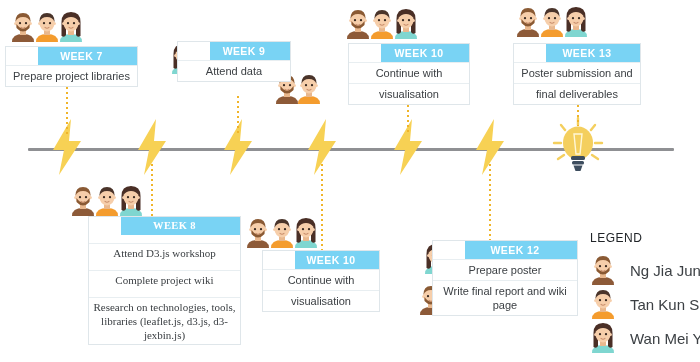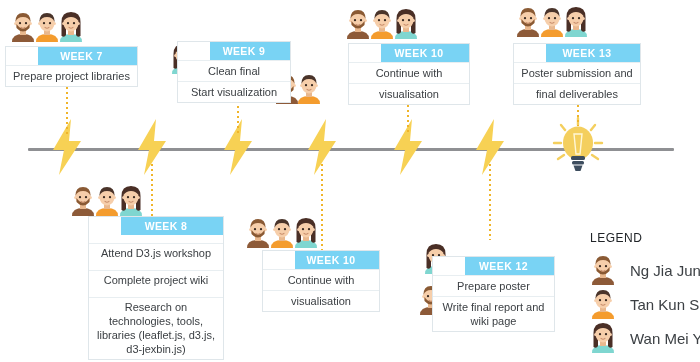--- a/index.html
+++ b/index.html
@@ -193,22 +193,21 @@
         <circle cx="5.6" cy="13.4" r="1.5" fill="#f6ceaa"></circle>
         <circle cx="20.4" cy="13.4" r="1.5" fill="#f6ceaa"></circle>
         <path d="M5.4 12 q0 -9 7.6 -9 q7.6 0 7.6 9 q-2 -5 -7.6 -5 q-5.6 0 -7.6 5 Z" fill="#4a342a"></path>
         <circle cx="10" cy="13.2" r="1.15" fill="#3a2b22"></circle>
         <circle cx="16" cy="13.2" r="1.15" fill="#3a2b22"></circle>
         <path d="M11 17.4 q2 1.6 4 0" stroke="#c98e6b" stroke-width="1.1" fill="none" stroke-linecap="round"></path>
       </svg>
     </div>
     <div class="card" style="left: 177px; top: 41px; width: 114px;">
       <div class="card-head">WEEK 9</div>
-      <div class="card-row">Clean final</div>
-      <div class="card-row">Start visualization</div>
+      <div class="card-row">Attend data</div>
     </div>
     <div class="connector" style="left: 407px; top: 90px; width: 2px; height: 44px;"></div>
     <div class="avatar" style="left: 345px; top: 7px;">
       <svg viewBox="0 0 26 32">
         <path d="M2 32 q0 -8 11 -8 q11 0 11 8 Z" fill="#8d5a38"></path>
         <rect x="10" y="19" width="6" height="6" fill="#e9b88e"></rect>
         <ellipse cx="13" cy="13" rx="7.6" ry="8.4" fill="#f6ceaa"></ellipse>
         <circle cx="5.6" cy="13.4" r="1.5" fill="#f6ceaa"></circle>
         <circle cx="20.4" cy="13.4" r="1.5" fill="#f6ceaa"></circle>
         <path d="M5.4 12 q0 -9 7.6 -9 q7.6 0 7.6 9 q-2 -5 -7.6 -5 q-5.6 0 -7.6 5 Z" fill="#8a5a34"></path>
@@ -332,21 +331,21 @@
         <path d="M3.5 12 q0 -10 9.5 -10 q9.5 0 9.5 10 v14 q-3 2 -4.5 -1 v-10 h-10 v10 q-1.5 3 -4.5 1 Z" fill="#4a2f26"></path>
         <ellipse cx="13" cy="13" rx="7.6" ry="8.4" fill="#f6ceaa"></ellipse>
         <circle cx="5.6" cy="13.4" r="1.5" fill="#f6ceaa"></circle>
         <circle cx="20.4" cy="13.4" r="1.5" fill="#f6ceaa"></circle>
         <path d="M5.4 11 q0.8 -8 7.6 -8 q6.8 0 7.6 8 q-3 -4 -7.6 -4 q-4.6 0 -7.6 4 Z" fill="#4a2f26"></path>
         <circle cx="10" cy="13.2" r="1.15" fill="#3a2b22"></circle>
         <circle cx="16" cy="13.2" r="1.15" fill="#3a2b22"></circle>
         <path d="M11 17.4 q2 1.6 4 0" stroke="#c98e6b" stroke-width="1.1" fill="none" stroke-linecap="round"></path>
       </svg>
     </div>
-    <div class="card" style="left: 88px; top: 216px; width: 136px;">
+    <div class="card" style="left: 88px; top: 216px; width: 153px; font-family: Liberation Serif, serif;">
       <div class="card-head">WEEK 8</div>
       <div class="card-row tight">Attend D3.js workshop</div>
       <div class="card-row tight">Complete project wiki</div>
       <div class="card-row tight">Research on technologies, tools, libraries (leaflet.js, d3.js, d3-jexbin.js)</div>
     </div>
     <div class="connector" style="left: 321px; top: 164px; width: 2px; height: 86px;"></div>
     <div class="avatar" style="left: 245px; top: 216px;">
       <svg viewBox="0 0 26 32">
         <path d="M2 32 q0 -8 11 -8 q11 0 11 8 Z" fill="#8d5a38"></path>
         <rect x="10" y="19" width="6" height="6" fill="#e9b88e"></rect>
@@ -427,21 +426,21 @@
         <rect x="10" y="19" width="6" height="6" fill="#e9b88e"></rect>
         <ellipse cx="13" cy="13" rx="7.6" ry="8.4" fill="#f6ceaa"></ellipse>
         <circle cx="5.6" cy="13.4" r="1.5" fill="#f6ceaa"></circle>
         <circle cx="20.4" cy="13.4" r="1.5" fill="#f6ceaa"></circle>
         <path d="M5.4 12 q0 -9 7.6 -9 q7.6 0 7.6 9 q-2 -5 -7.6 -5 q-5.6 0 -7.6 5 Z" fill="#4a342a"></path>
         <circle cx="10" cy="13.2" r="1.15" fill="#3a2b22"></circle>
         <circle cx="16" cy="13.2" r="1.15" fill="#3a2b22"></circle>
         <path d="M11 17.4 q2 1.6 4 0" stroke="#c98e6b" stroke-width="1.1" fill="none" stroke-linecap="round"></path>
       </svg>
     </div>
-    <div class="card" style="left: 432px; top: 256px; width: 123px;">
+    <div class="card" style="left: 432px; top: 240px; width: 146px;">
       <div class="card-head">WEEK 12</div>
       <div class="card-row">Prepare poster</div>
       <div class="card-row">Write final report and wiki page</div>
     </div>
     <div class="legend" style="left: 590px; top: 231px;">
       <div class="legend-title">LEGEND</div>
       <div class="legend-row" style="margin-top: 8px;">
         <div class="legend-av"><svg viewBox="0 0 26 32">
             <path d="M2 32 q0 -8 11 -8 q11 0 11 8 Z" fill="#8d5a38"></path>
             <rect x="10" y="19" width="6" height="6" fill="#e9b88e"></rect>

